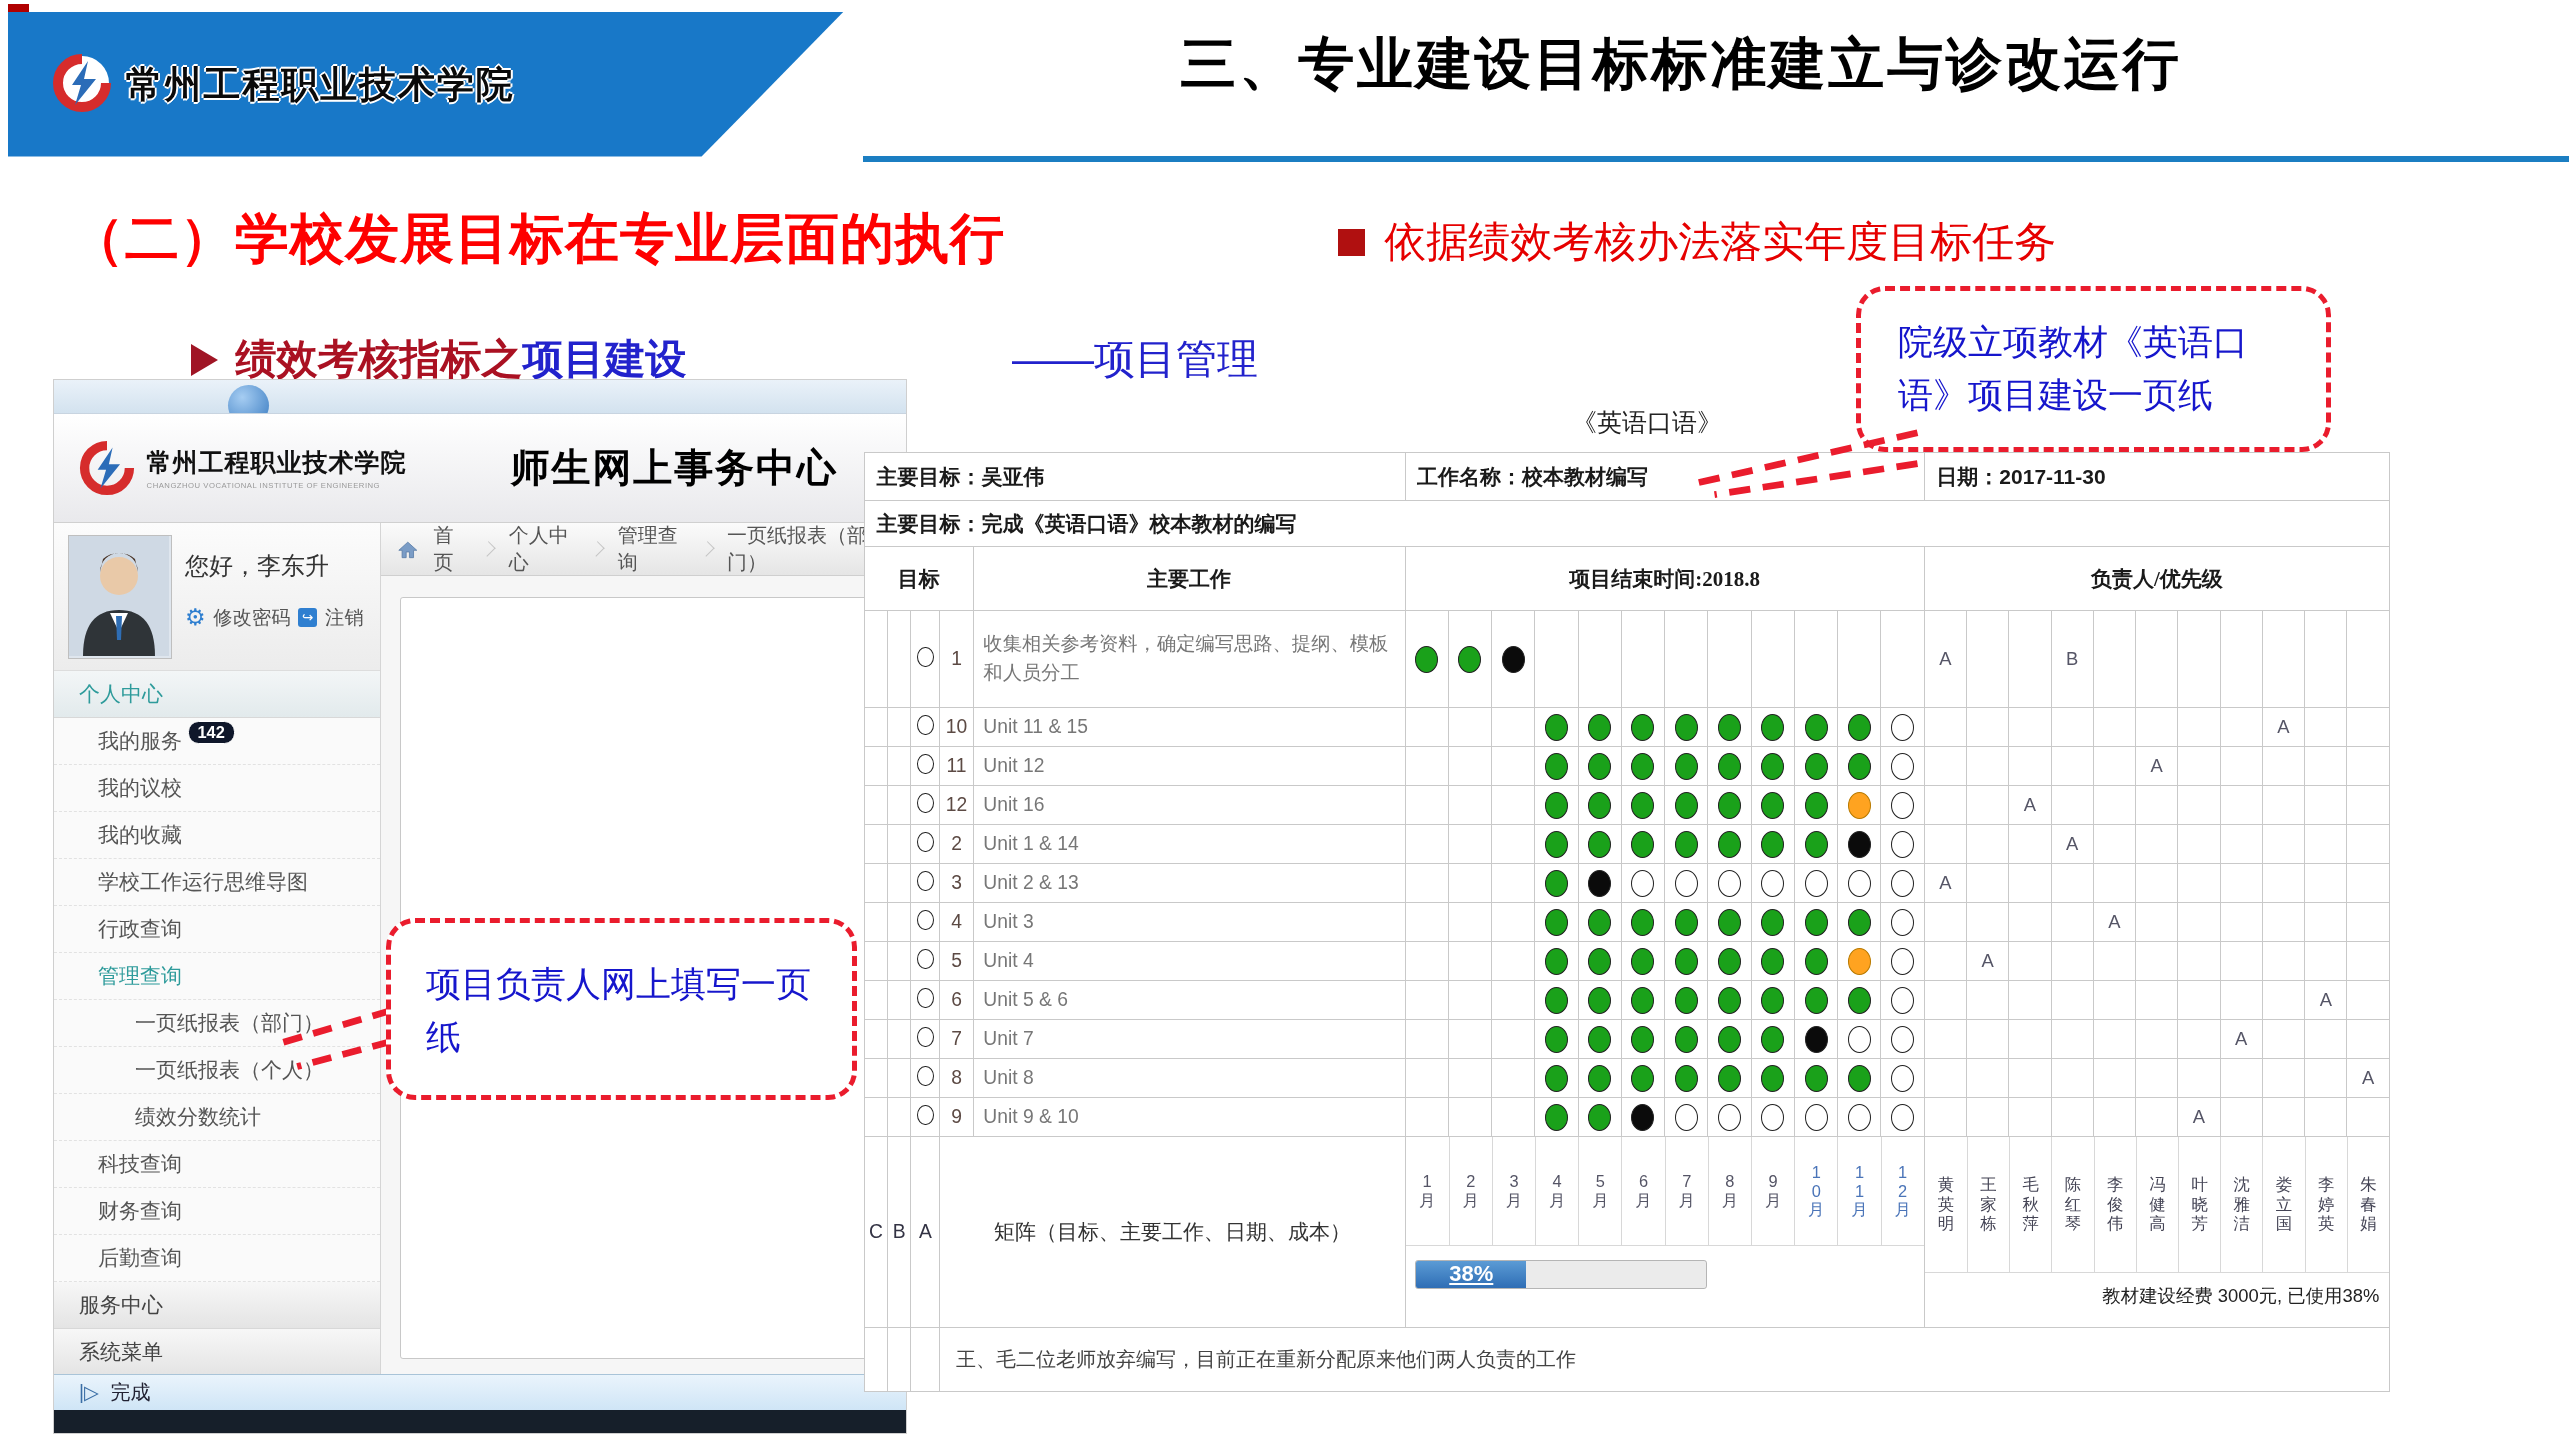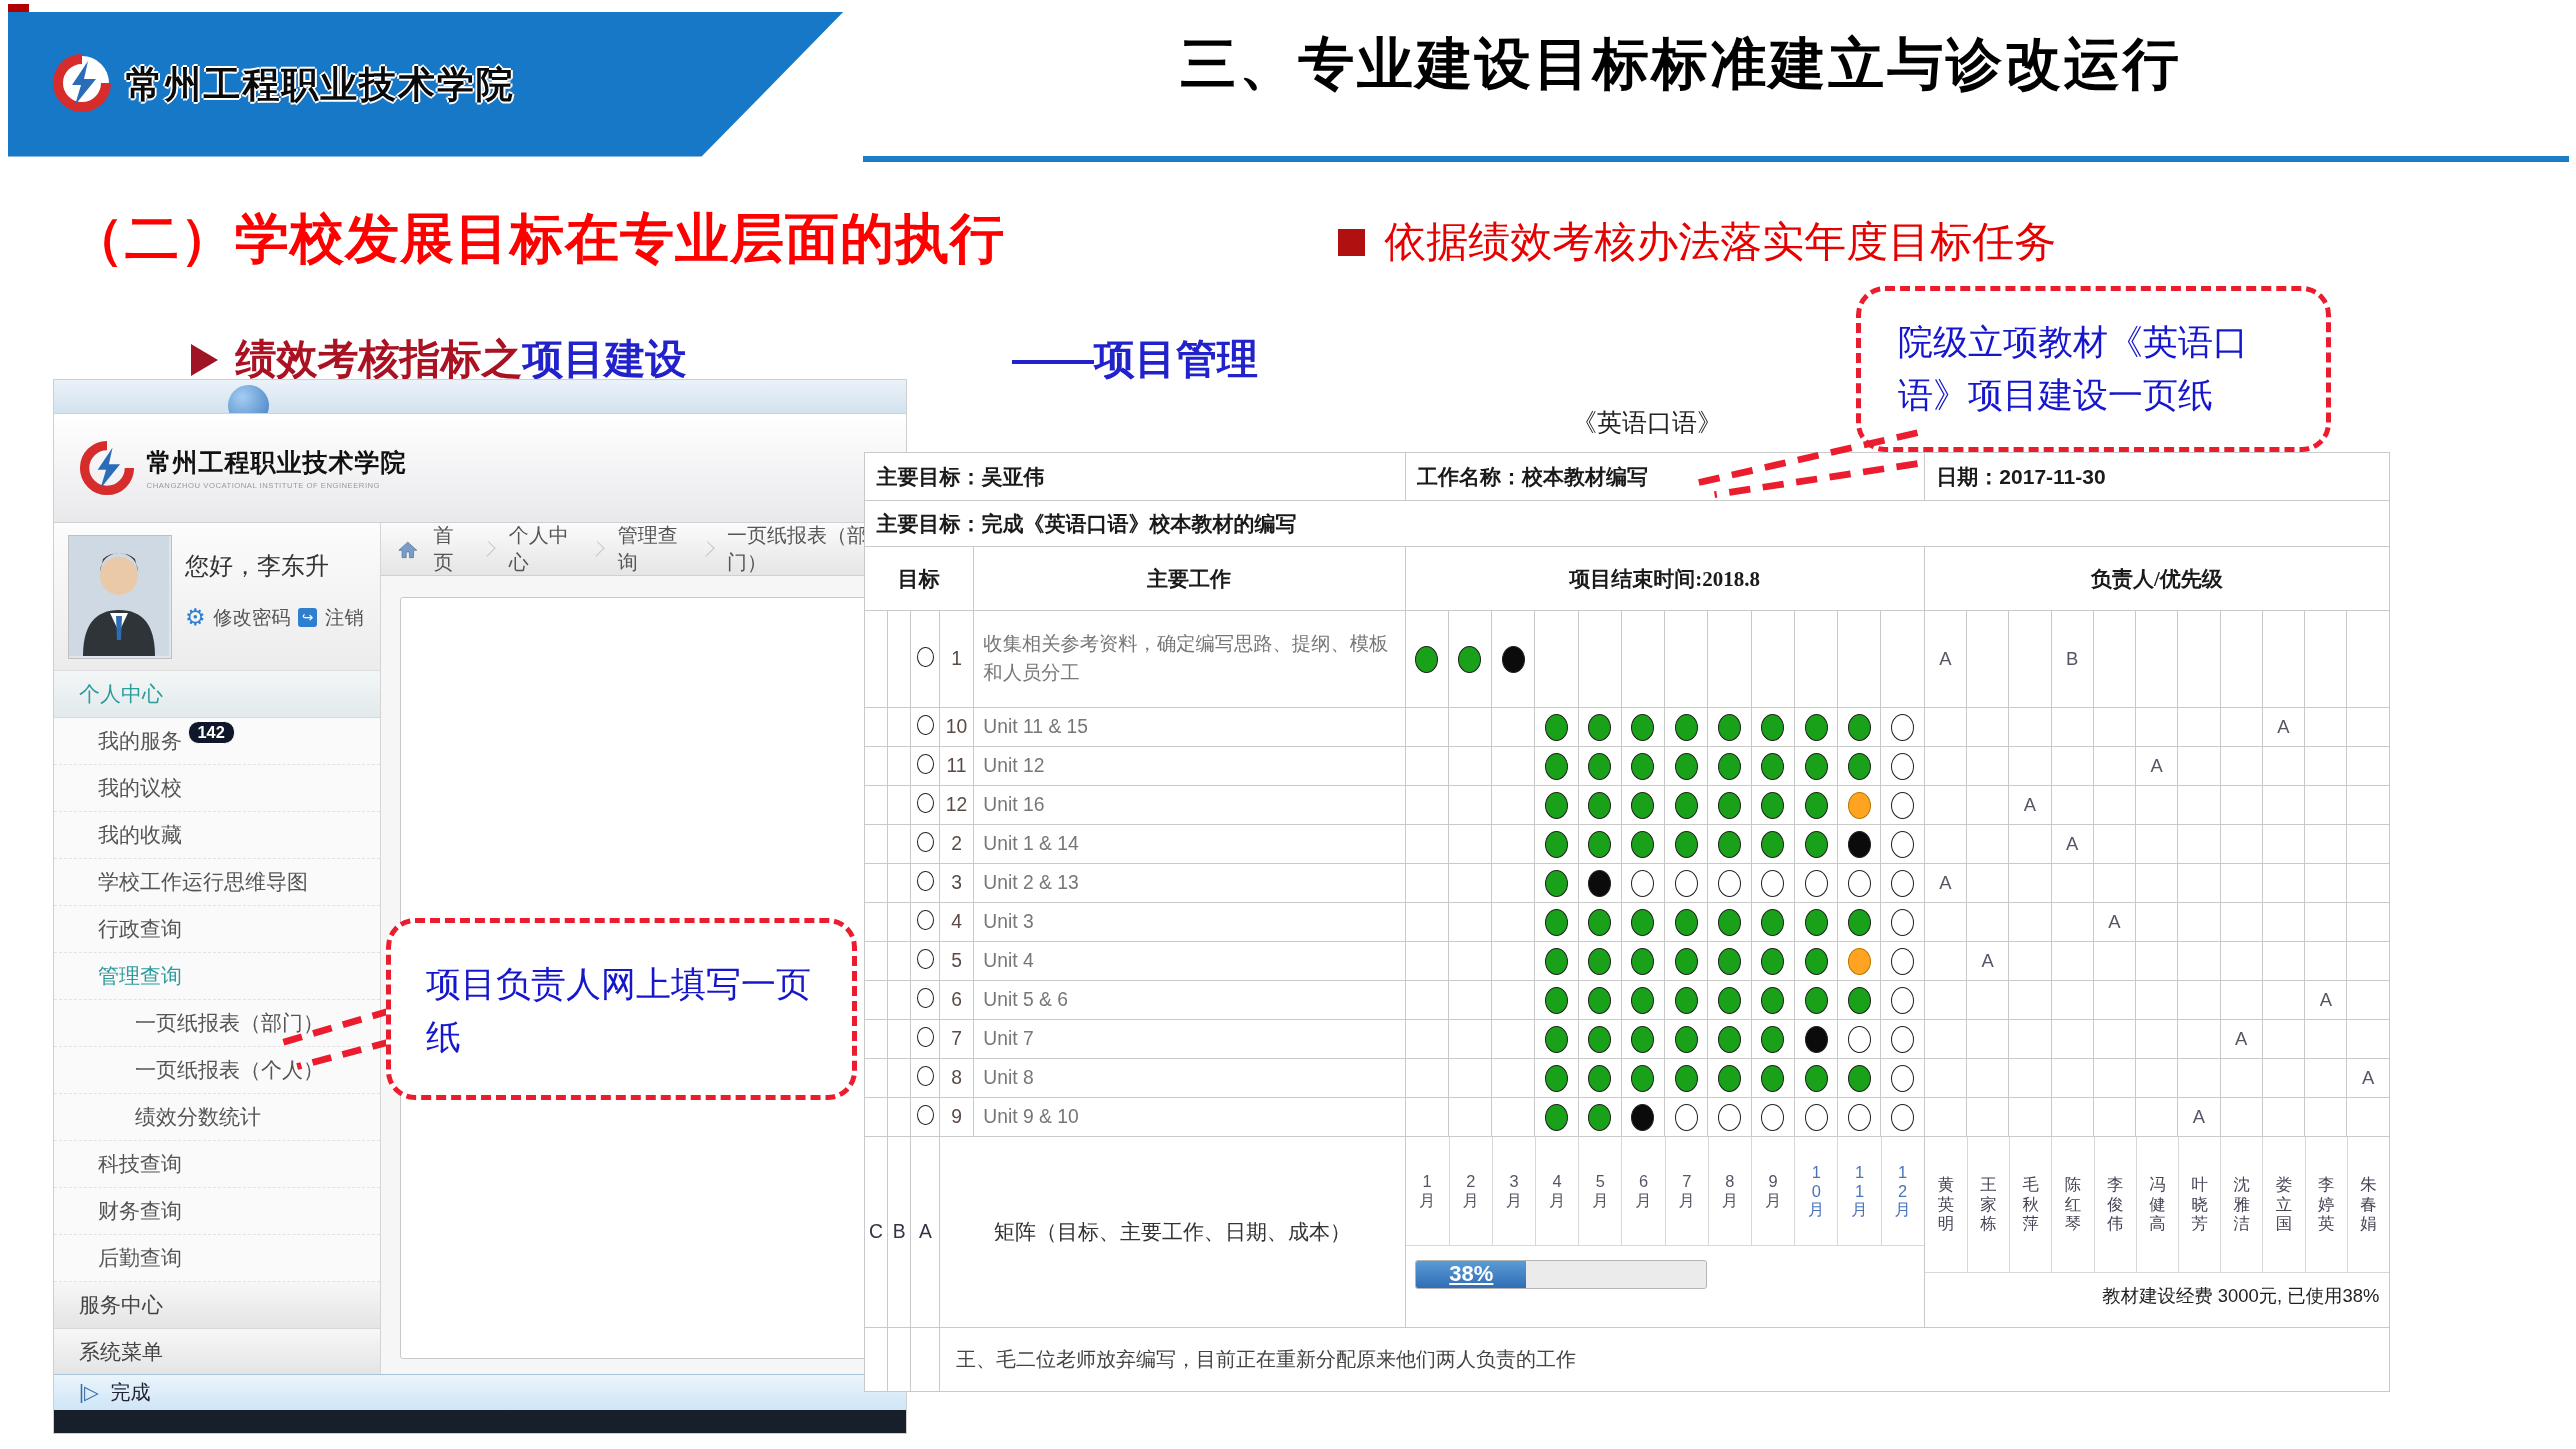--- a/index.html
+++ b/index.html
@@ -20,21 +20,21 @@
 
   
   .heading-red{position:absolute;left:70px;top:203px;font-size:54px;font-weight:800;color:#fe0000;letter-spacing:1px;}
   .bullet-right{position:absolute;left:1338px;top:214px;font-size:42px;font-weight:400;color:#e60000;
       display:flex;align-items:center;gap:19.3px;}
   .bullet-right .sq{width:27px;height:27px;background:#b01010;display:inline-block;}
   .sub-bullet{position:absolute;left:191px;top:332px;font-size:41px;font-weight:800;display:flex;align-items:center;gap:17.4px;}
   .tri{width:0;height:0;border-left:27px solid #a01525;border-top:16.4px solid transparent;border-bottom:16.4px solid transparent;display:inline-block;}
   .maroon{color:#aa1122;}
   .blue-txt{color:#2222cc;margin-top:37px;}
-  .sub-bullet2{position:absolute;left:1012px;top:332px;font-size:41px;font-weight:700;color:#2222cc;text-align:right;}
+  .sub-bullet2{position:absolute;left:1012px;top:332px;font-size:41px;font-weight:400;color:#2222cc;text-align:right;}
   .book-title{position:absolute;left:1572px;top:406px;font-size:25px;color:#222;}
 
   
   .callout{position:absolute;border:5.8px dashed #ea1c2d;border-radius:29px;color:#1616cc;
       font-size:35px;line-height:1.5;z-index:30;background:rgba(255,255,255,.01);}
   .callout-top{left:1856px;top:286px;width:475px;height:166px;padding:25px 17.4px 0 37px;box-sizing:border-box;}
   .callout-left{left:386px;top:918px;width:471px;height:182px;padding:35px 25px 0 35px;box-sizing:border-box;background:#fff;}
   .tail{position:absolute;z-index:29;}
 
   
@@ -158,20 +158,21 @@
       <div class="p-logoblk">
         <svg width="56" height="56" viewBox="0 0 60 60">
           <path d="M30 6 A24 24 0 1 0 54 30" stroke="#d62c2c" stroke-width="10" fill="none"></path>
           <path d="M36 8 L20 32 L29 32 L23 52 L44 26 L32 26 Z" fill="#2b6cb8"></path>
         </svg>
         <div class="p-logotxt">
           <div class="cn">常州工程职业技术学院</div>
           <div class="en">CHANGZHOU VOCATIONAL INSTITUTE OF ENGINEERING</div>
         </div>
       </div>
+      <div class="p-title">师生网上事务中心</div>
     </div>
     <div class="p-body">
       <div class="p-sidebar">
         <div class="userpanel">
           <div class="avatar">
             <svg width="100" height="120" viewBox="0 0 100 120">
               <rect width="100" height="120" fill="#cfd9e4"></rect>
               <circle cx="50" cy="40" r="19" fill="#e9c9a8"></circle>
               <path d="M31 36 a19 19 0 0 1 38 0 l-3 -13 a21 17 0 0 0 -32 0 z" fill="#4a3426"></path>
               <path d="M14 120 q0 -46 36 -46 q36 0 36 46 z" fill="#2f3438"></path>

